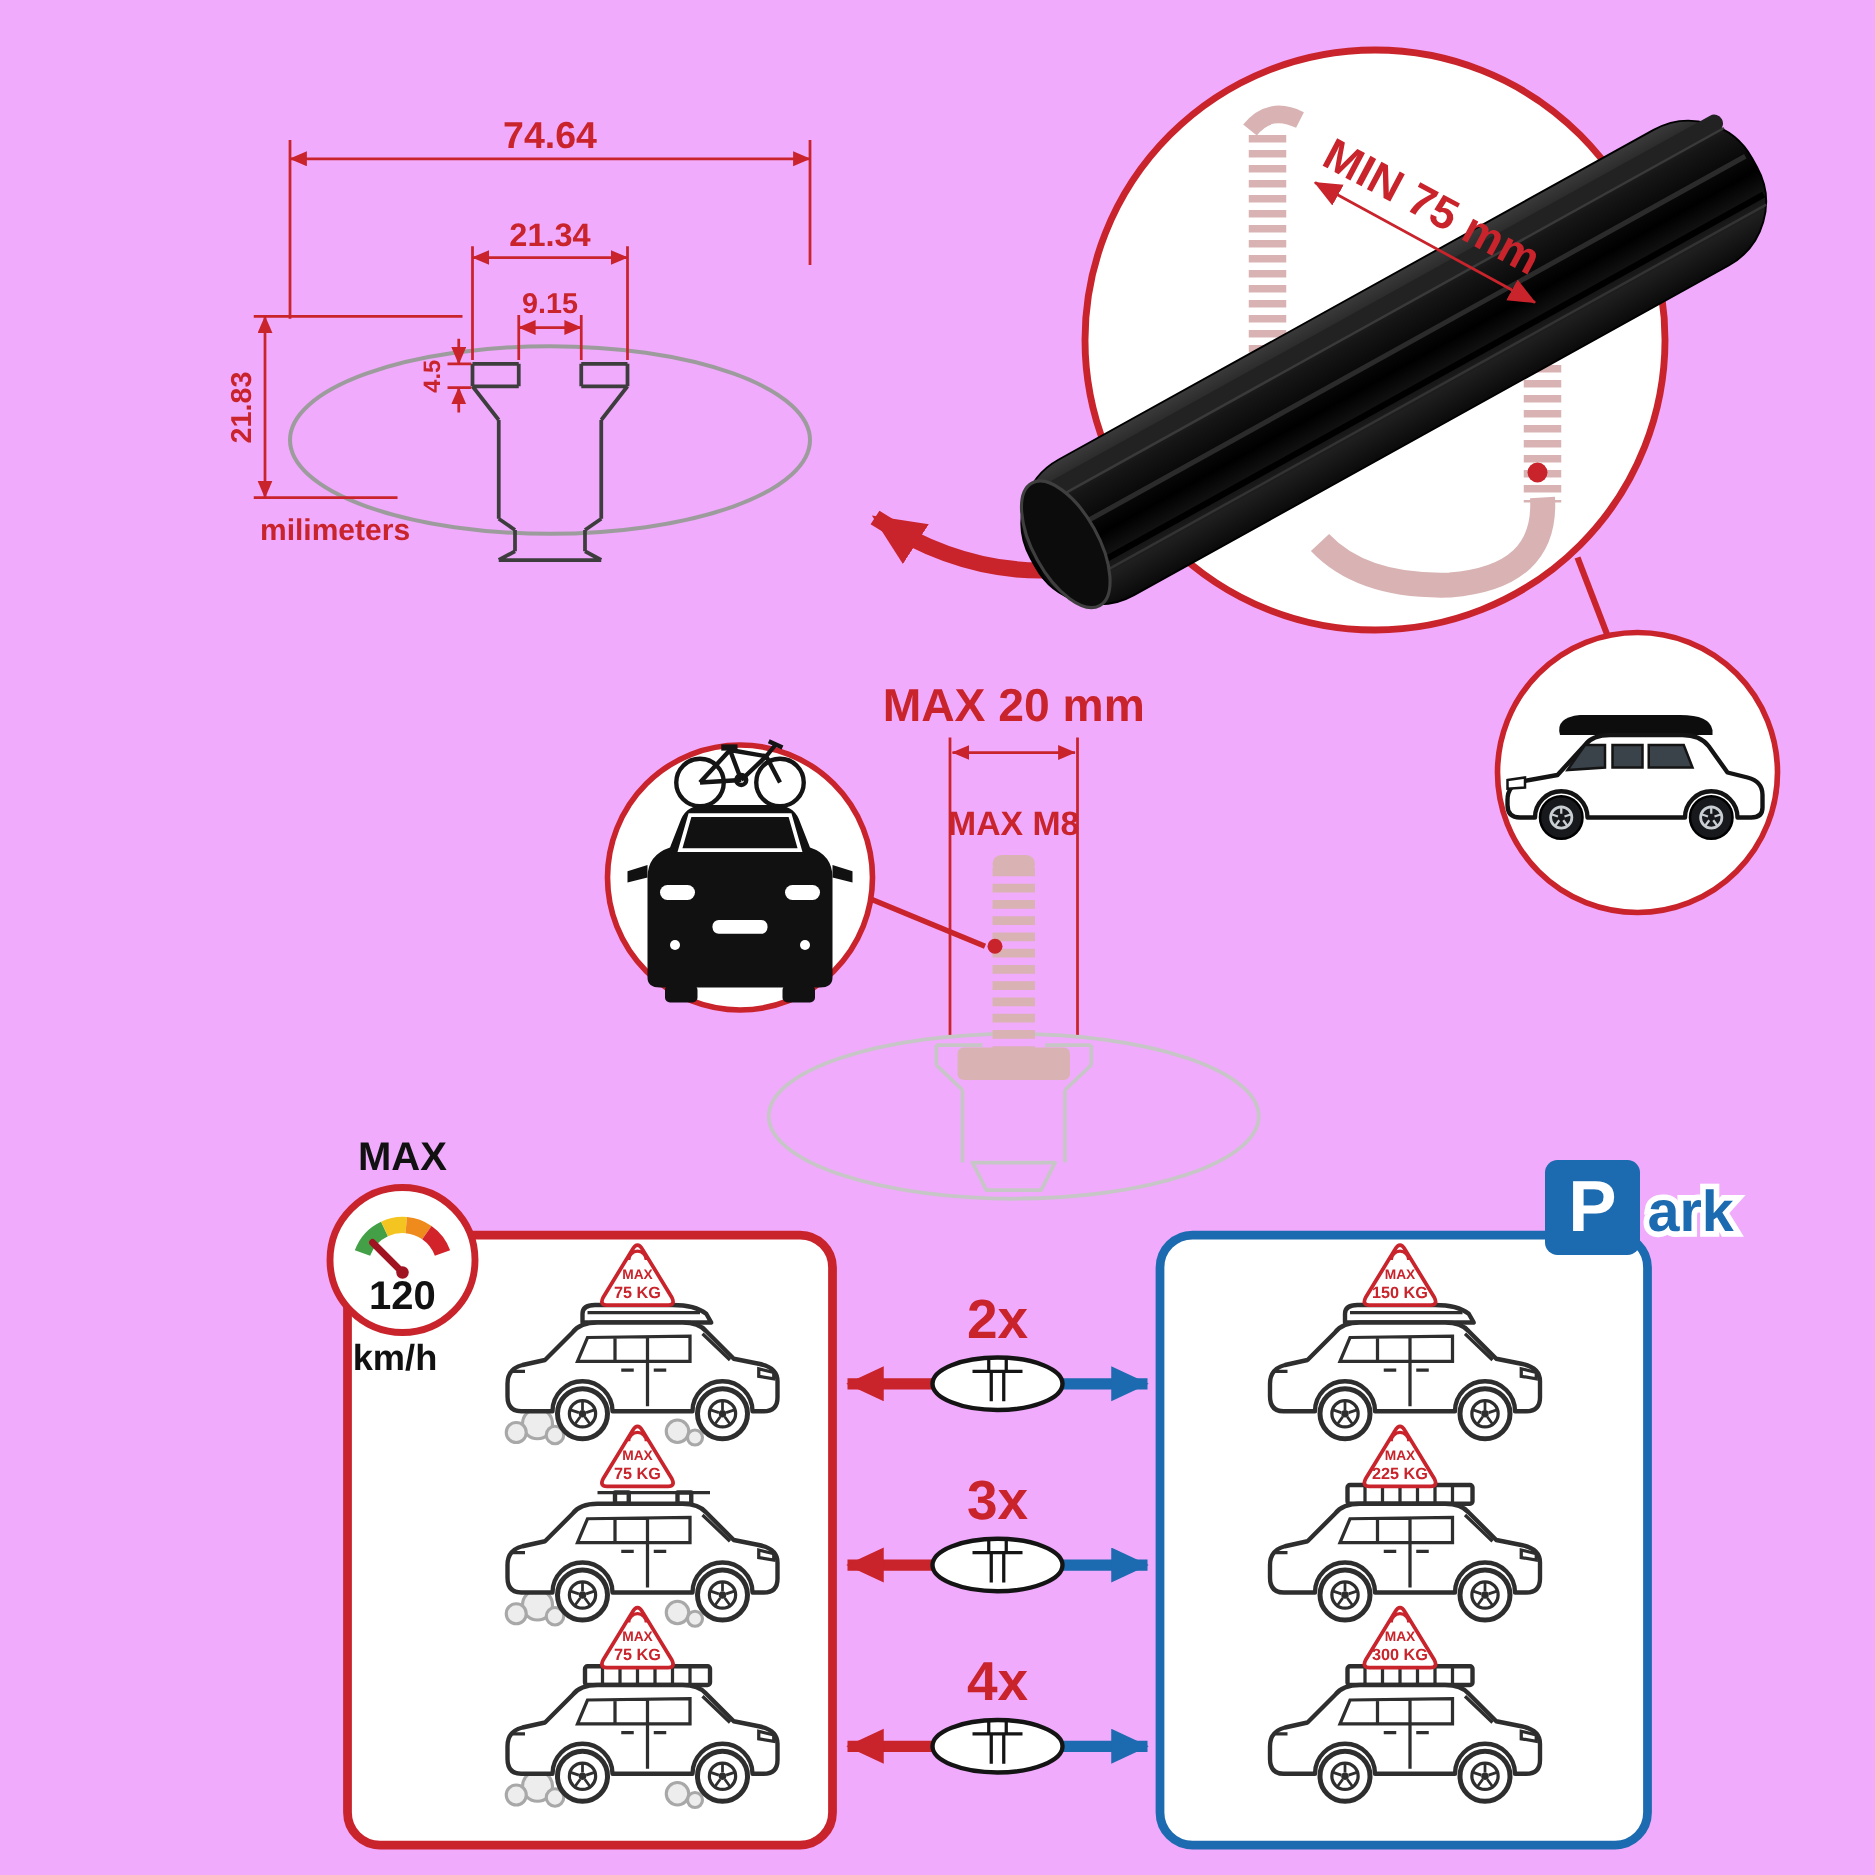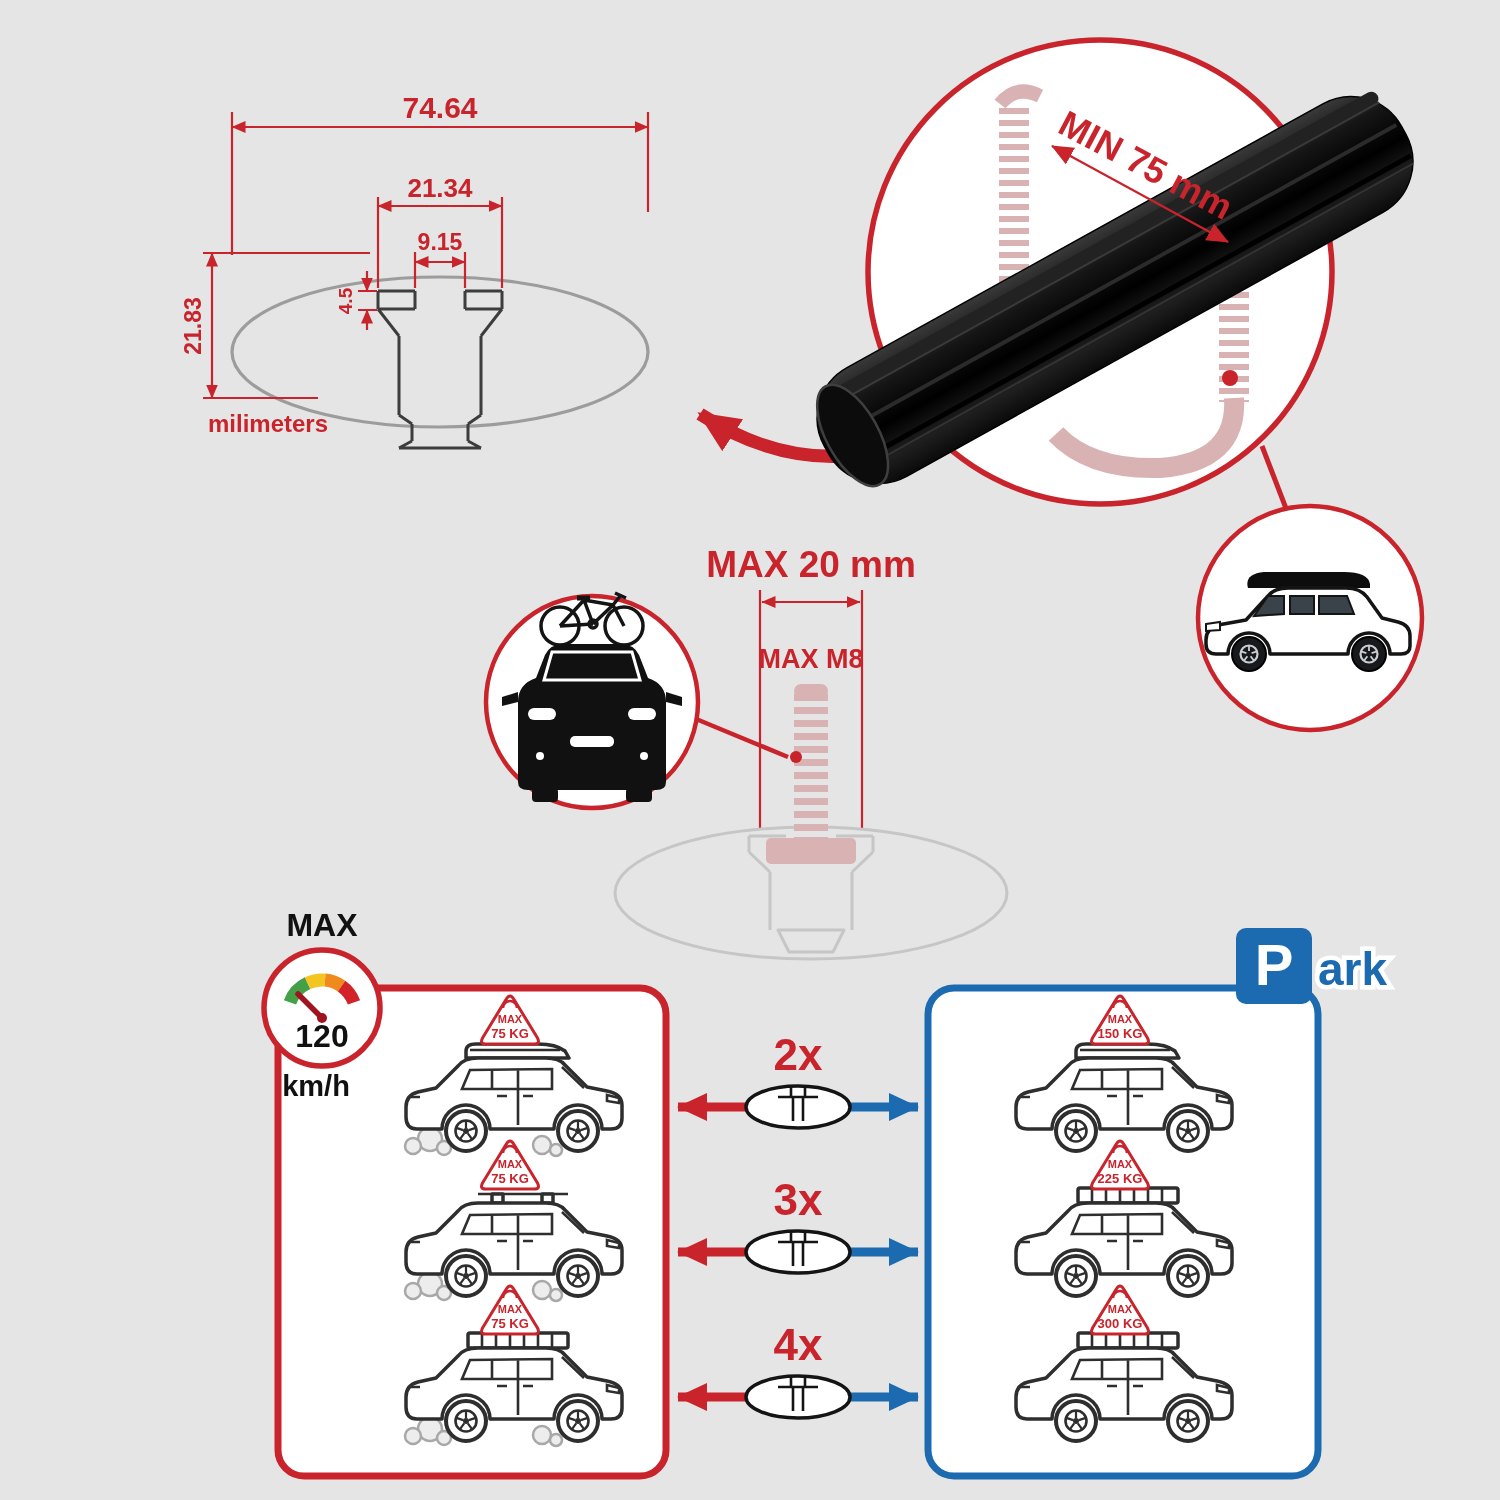--- a/index.html
+++ b/index.html
@@ -1,16 +1,16 @@
 <!DOCTYPE html>
 <html><head>
 <meta charset="utf-8">
 <style>
   html,body{margin:0;padding:0;background:#fff;}
-  .stage{width:1500px;height:1500px;position:relative;background:#e5e5e5;}
+  .stage{width:1500px;height:1500px;position:relative;background:#f0abfc;}
   svg text{font-family:"Liberation Sans",sans-serif;}
   .dim-line{stroke:#c9232b;stroke-width:2.2;fill:none;}
   .dim-label{fill:#c9232b;font-weight:700;}
   .profile-line{stroke:#3d3d3d;stroke-width:3;fill:none;stroke-linejoin:round;}
   .profile-faded{stroke:#c6c6c6;stroke-width:3;fill:none;stroke-linejoin:round;}
   .ellipse-outline{stroke:#9c9c9c;stroke-width:3.2;fill:none;}
   .car-line{stroke:#2e2e2e;stroke-width:3.5;fill:#fff;stroke-linejoin:round;}
   .car-thin{stroke:#2e2e2e;stroke-width:2.6;fill:none;}
   .red-circle{fill:#fff;stroke:#c9232b;}
   .count-label{fill:#c9232b;font-weight:700;font-size:44px;text-anchor:middle;}

